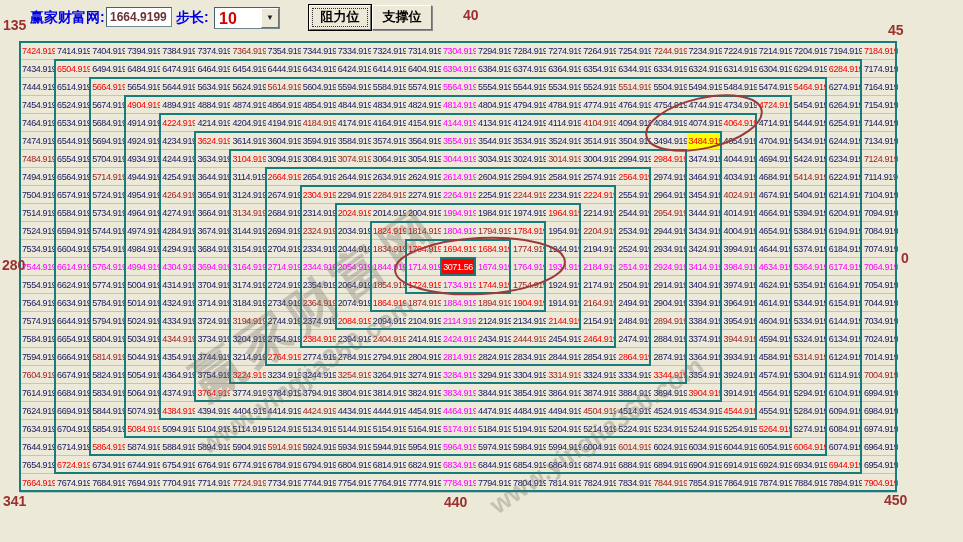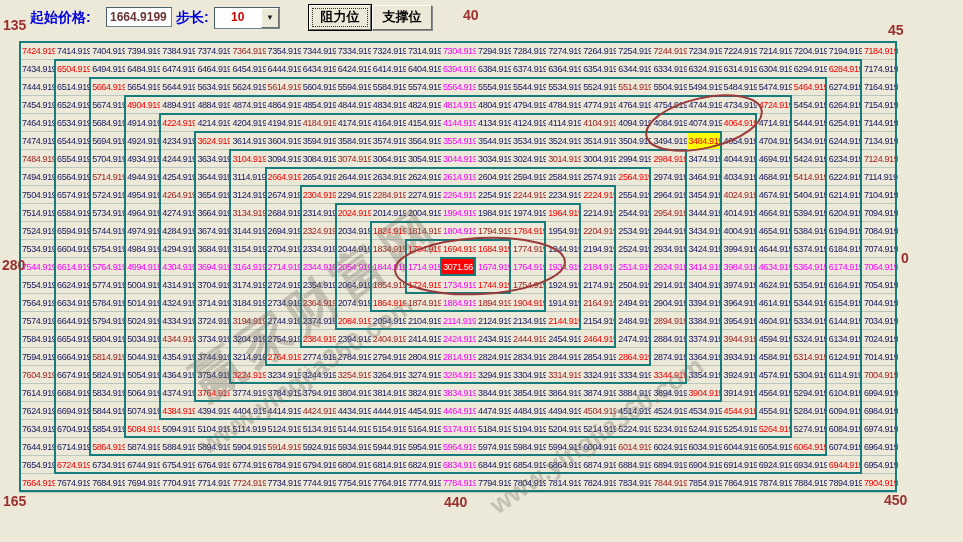--- a/index.html
+++ b/index.html
@@ -8,21 +8,21 @@
   #stage{position:absolute;left:0;top:0;width:963px;height:542px;}
 
   
   .corner-label{position:absolute;color:#9b2f2f;font-size:14px;font-weight:bold;z-index:30;}
   .tb-label{position:absolute;top:9px;color:#0000e0;font-size:14px;font-weight:bold;}
   #start-price-input{position:absolute;left:106px;top:7px;width:58px;height:16px;
       border:1px solid #6f8693;border-top-color:#49606c;border-left-color:#49606c;
       background:#fff;color:#6b3434;font-size:12px;font-weight:bold;padding:1px 3px;}
   .combo{position:absolute;left:214px;top:7px;width:64px;height:20px;background:#fff;
       border:1px solid #6f8693;border-top-color:#49606c;border-left-color:#49606c;}
-  .combo .val{position:absolute;left:16px;top:2px;color:#d40000;font-size:12px;font-weight:bold;}
+  .combo .val{position:absolute;left:4px;top:2px;color:#d40000;font-size:16px;font-weight:bold;}
   .combo .drop{position:absolute;right:0;top:0;width:16px;height:18px;background:#ece9d8;
       border:1px solid;border-color:#fff #707070 #707070 #fff;text-align:center;
       font-size:8px;line-height:17px;color:#222;}
   .btn{position:absolute;top:5px;height:23px;background:#ece9d8;color:#000;
       font-size:13px;font-weight:bold;text-align:center;line-height:21px;
       border:1px solid;border-color:#fff #6d6d6d #6d6d6d #fff;box-shadow:1px 1px 0 #8a8a8a;}
   .btn.default{outline:1px solid #000;}
   .btn .focus-rect{position:absolute;left:2px;top:2px;right:2px;bottom:2px;
       border:1px dotted #333;}
 
@@ -39,42 +39,42 @@
       transform:rotate(-35deg);transform-origin:center;}
   #annot{position:absolute;left:0;top:0;width:963px;height:542px;pointer-events:none;z-index:25;}
 </style>
 </head>
 <body>
 
 <div id="stage">
 
   <span class="corner-label" style="left:3px;top:17px;">135</span>
 
-  <span class="tb-label" style="left:30px;">起始价格:</span>
+  <span class="tb-label" style="left:30px;">赢家财富网:</span>
   <input id="start-price-input" value="1664.9199" style="">
   <span class="tb-label" style="left:176px;">步长:</span>
 
   <div class="combo">
     <span class="val">10</span>
     <span class="drop">▼</span>
   </div>
 
   <div class="btn default" style="left:309px;width:60px;">
     <span>阻力位</span>
     <span class="focus-rect"></span>
   </div>
   <div class="btn" style="left:372px;width:58px;">
     <span>支撑位</span>
   </div>
 
   <span class="corner-label" style="left:463px;top:7px;">40</span>
   <span class="corner-label" style="left:888px;top:22px;">45</span>
   <span class="corner-label" style="left:2px;top:257px;">280</span>
   <span class="corner-label" style="left:901px;top:250px;">0</span>
-  <span class="corner-label" style="left:3px;top:493px;">165</span>
+  <span class="corner-label" style="left:3px;top:493px;">341</span>
   <span class="corner-label" style="left:444px;top:494px;">440</span>
   <span class="corner-label" style="left:884px;top:492px;">450</span>
 
   <div id="grid">
       <div class="cell" style="left: 0px; top: 0px; width: 34.08px; height: 17px; color: rgb(242, 0, 0);">7424.9199</div>
       <div class="cell" style="left: 35.08px; top: 0px; width: 34.08px; height: 17px; color: rgb(22, 22, 94);">7414.9199</div>
       <div class="cell" style="left: 70.16px; top: 0px; width: 34.08px; height: 17px; color: rgb(22, 22, 94);">7404.9199</div>
       <div class="cell" style="left: 105.24px; top: 0px; width: 34.08px; height: 17px; color: rgb(22, 22, 94);">7394.9199</div>
       <div class="cell" style="left: 140.32px; top: 0px; width: 34.08px; height: 17px; color: rgb(22, 22, 94);">7384.9199</div>
       <div class="cell" style="left: 175.4px; top: 0px; width: 34.08px; height: 17px; color: rgb(22, 22, 94);">7374.9199</div>

